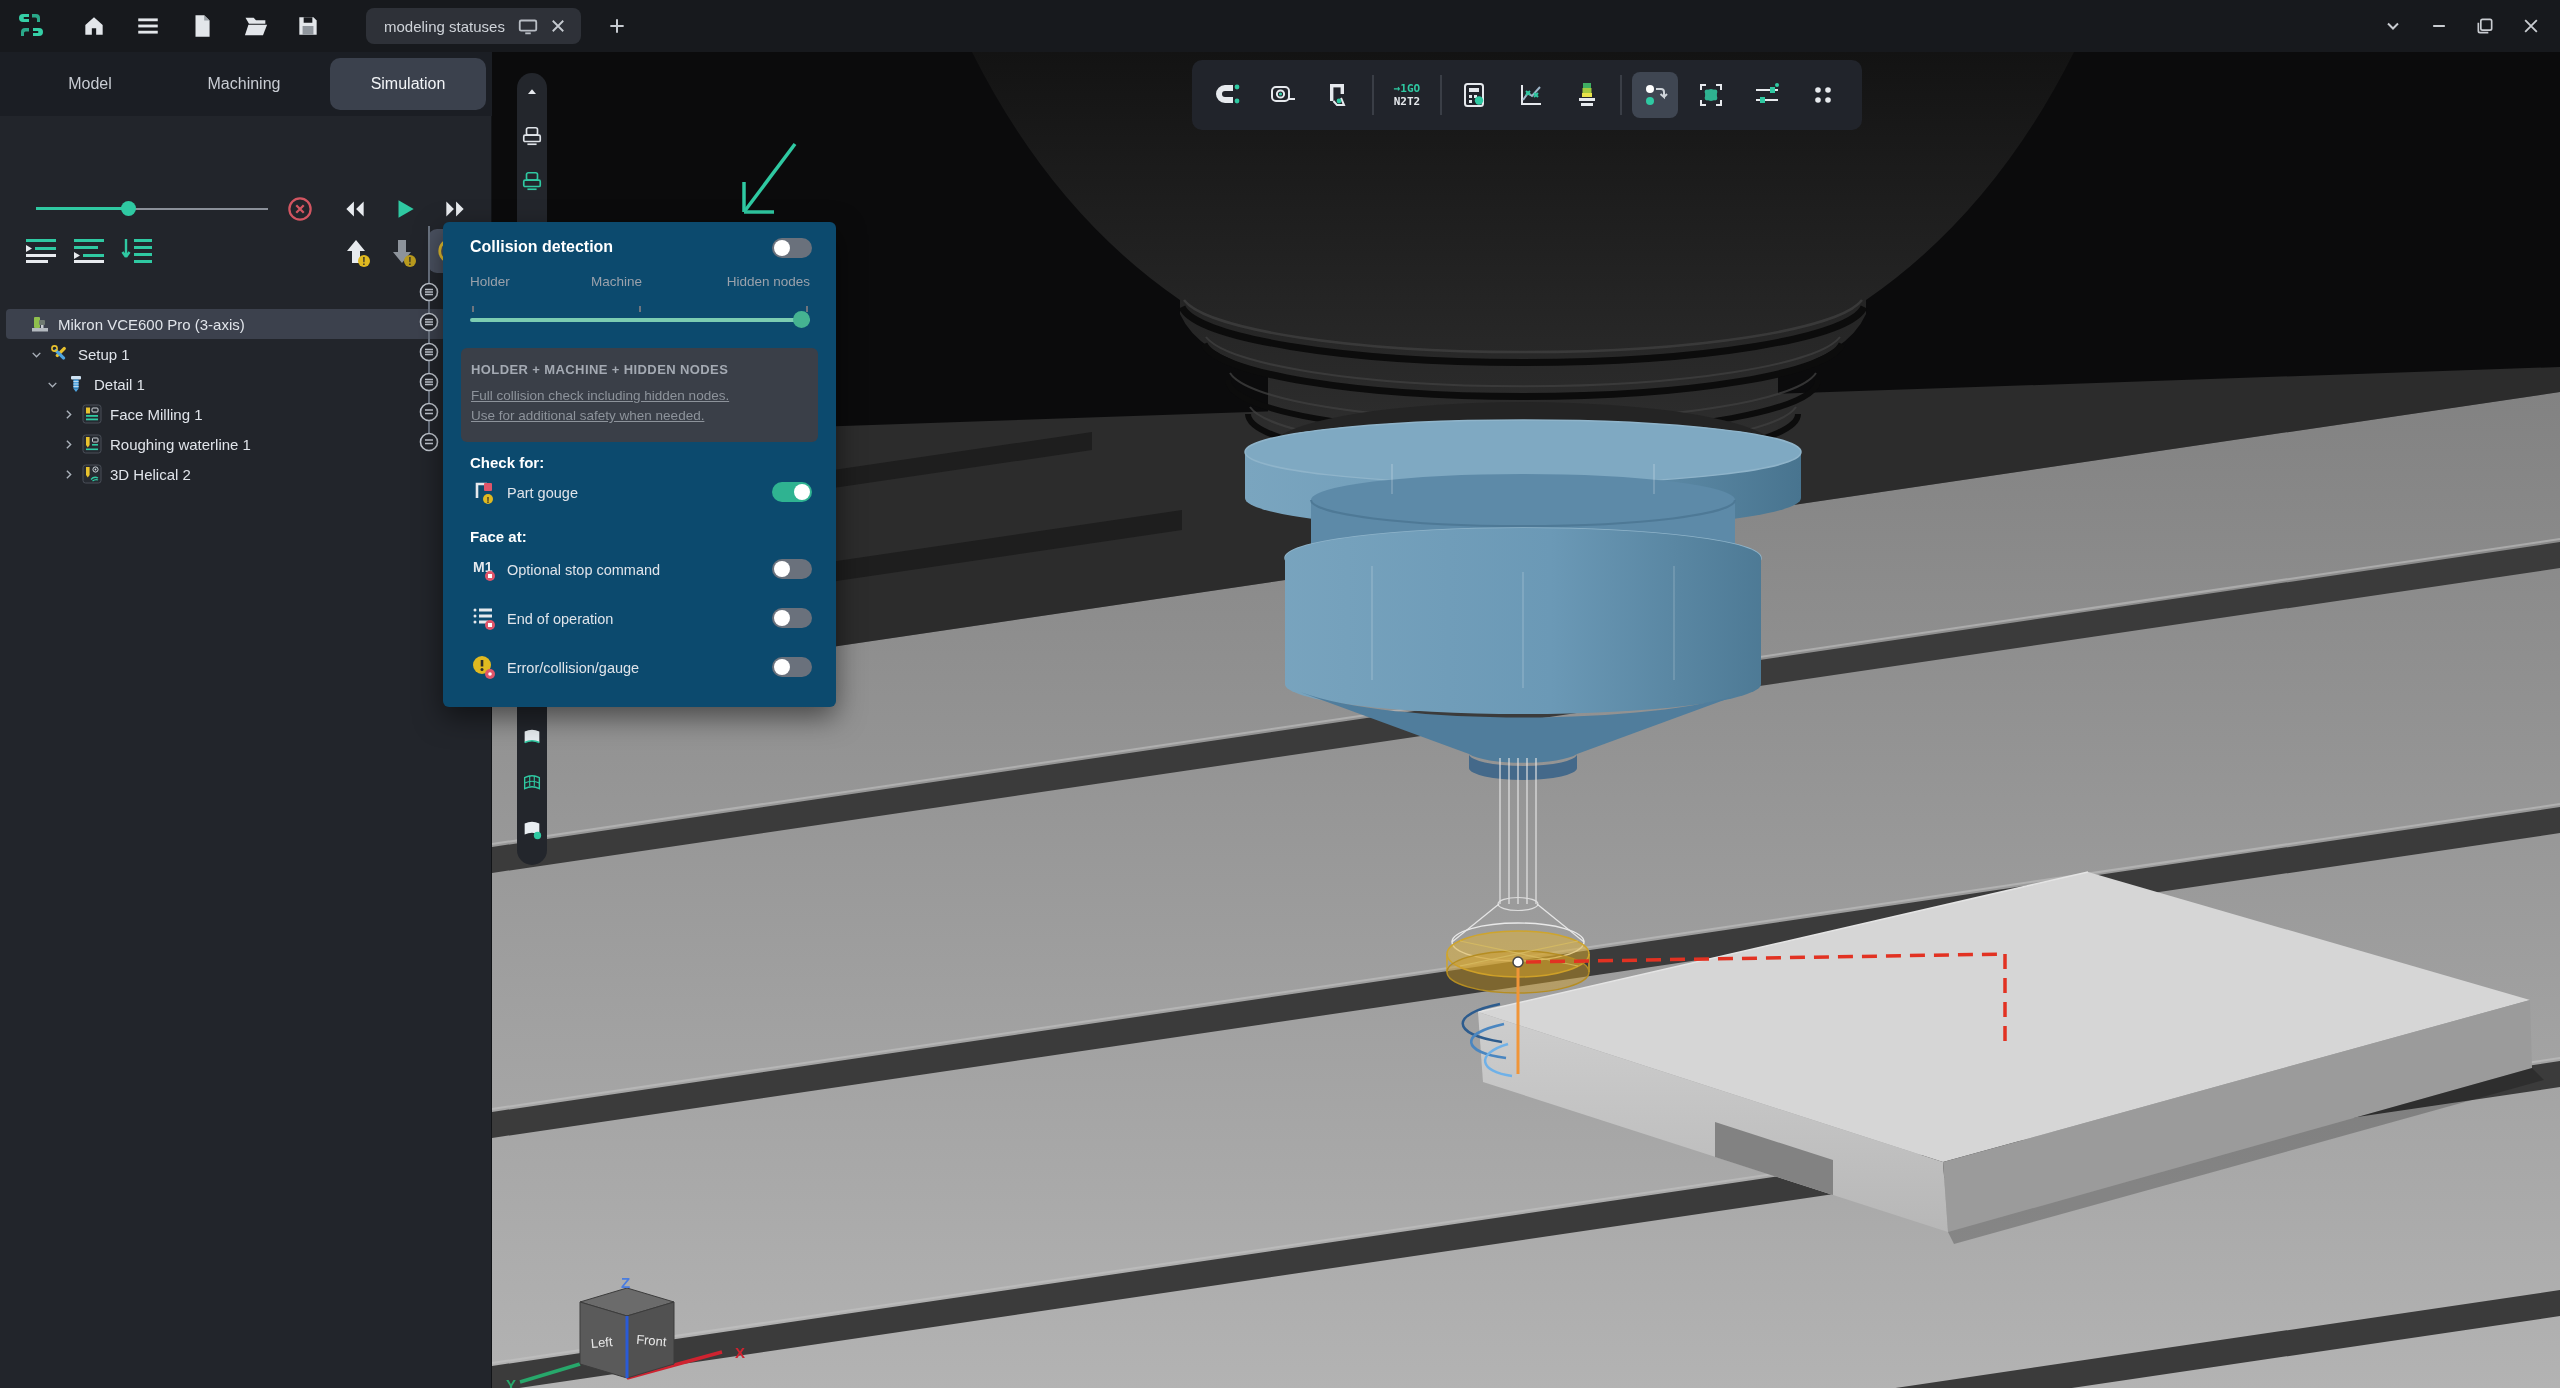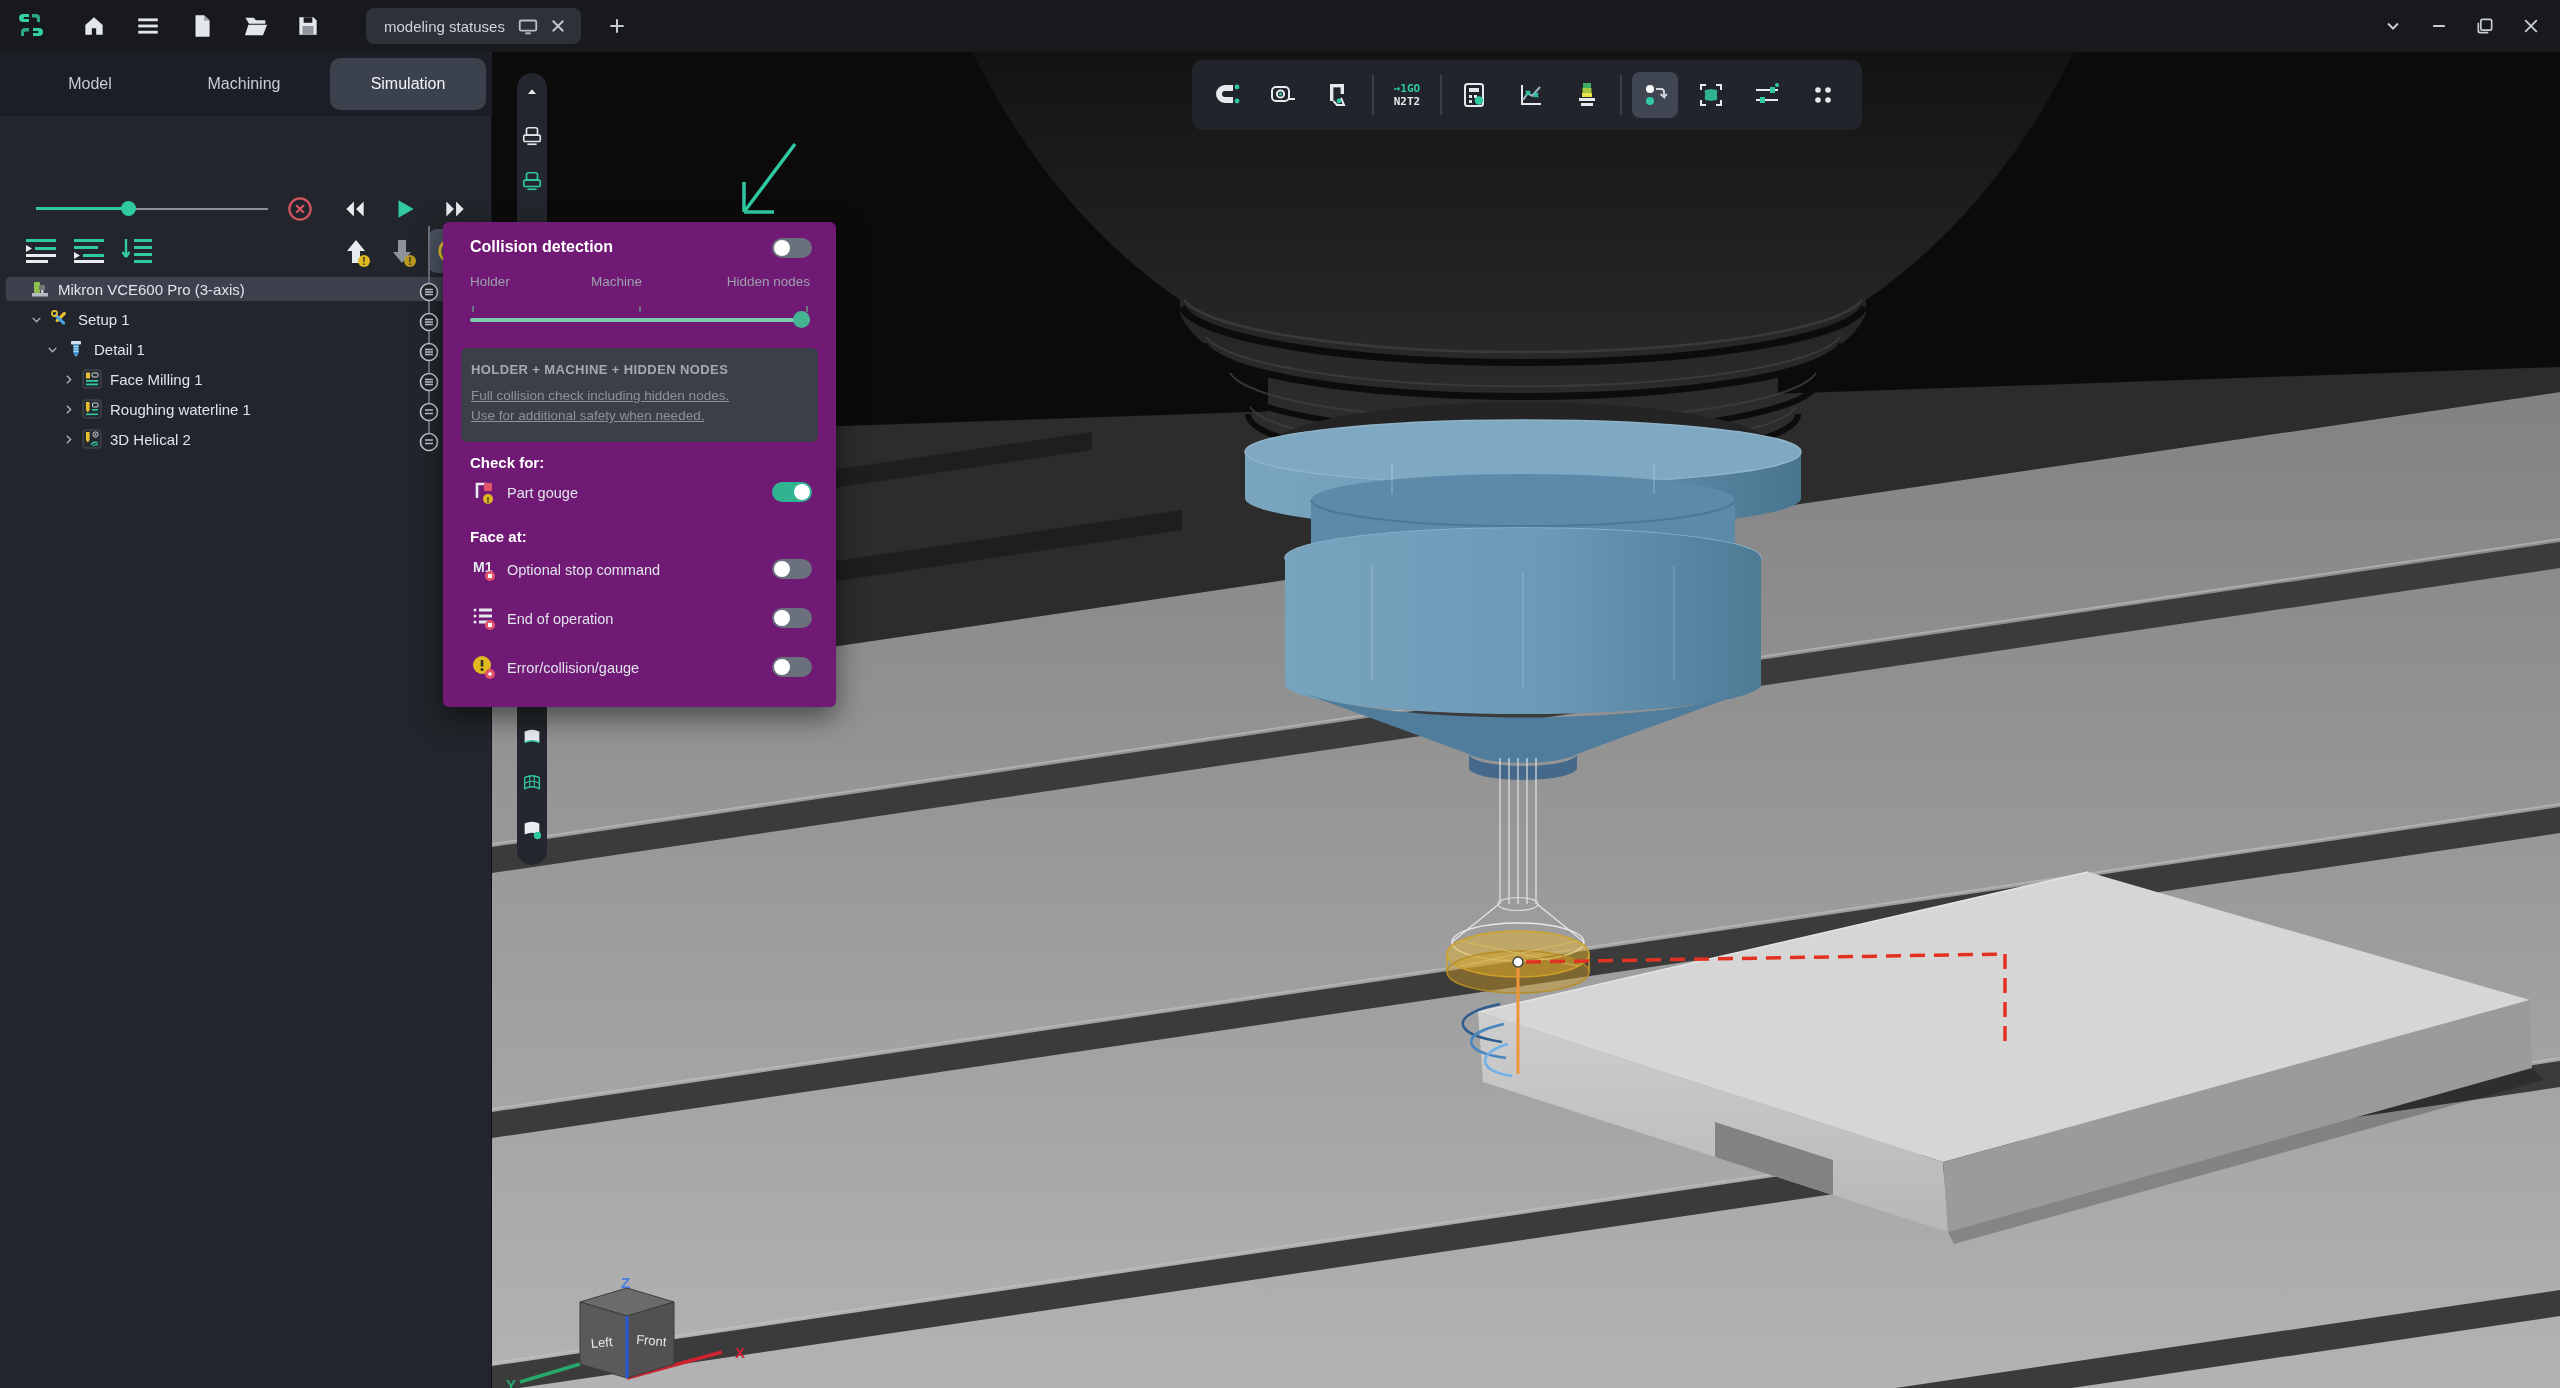--- a/index.html
+++ b/index.html
@@ -32,32 +32,32 @@
   .playback { position:absolute; left:0; top:64px; width:492px; height:160px; }
   .slider-track { position:absolute; left:36px; top:92px; width:232px; height:2px; background:#8b9099; }
   .slider-fill { position:absolute; left:36px; top:91px; width:93px; height:3px; background:#2fc9a2; }
   .slider-knob { position:absolute; left:121px; top:85px; width:15px; height:15px; border-radius:50%; background:#2fc9a2; }
   .pb-btn { position:absolute; width:34px; height:34px; display:flex; align-items:center; justify-content:center; }
   .row2-btn { position:absolute; width:40px; height:36px; display:flex; align-items:center; justify-content:center; }
   .warn-btn { position:absolute; left:428px; top:113px; width:46px; height:44px; background:#4a5160;
     border-radius:9px; display:flex; align-items:center; justify-content:center; }
 
   .tree { position:absolute; left:0; top:160px; width:492px; bottom:0; }
-  .trow { position:absolute; left:0; width:448px; height:24px; display:flex; align-items:center;
-    color:#e0e4ea; font-size:15px; }
+  .trow { position:absolute; left:0; width:448px; height:30px; display:flex; align-items:center;
+    color:#e0e4ea; font-size:15px;margin-top:32px; }
   .trow.sel { background:#3c414d; border-radius:4px; left:6px; width:440px; padding-left:0; }
   .tchev { position:absolute; width:16px; height:16px; display:flex; align-items:center; justify-content:center; }
   .ticon { position:absolute; width:20px; height:20px; display:flex; align-items:center; justify-content:center; }
   .tlabel { position:absolute; white-space:nowrap; }
   .status-col { position:absolute; left:418px; top:0; width:24px; }
   .status-line { position:absolute; left:10px; top:14px; width:2px; height:210px; background:#6a7380; }
   .status-dot { position:absolute; left:0; width:22px; height:22px; }
 
   
-  .popup { position:absolute; left:443px; top:222px; width:393px; height:485px; background:#701a75;
+  .popup { position:absolute; left:443px; top:222px; width:393px; height:485px; background:#0c4a6e;
     border-radius:6px; box-shadow:0 10px 28px rgba(0,0,0,.5); z-index:50; color:#e6e9ed; }
   .pp-title { position:absolute; left:27px; top:16px; font-size:16px; font-weight:bold; color:#fff; }
   .pp-levels { position:absolute; left:0; top:52px; width:393px; font-size:13.5px; color:#9aa1ab; }
   .pp-lv-holder { position:absolute; left:27px; }
   .pp-lv-machine { position:absolute; left:148px; width:80px; text-align:left; }
   .pp-lv-hidden { position:absolute; right:26px; }
   .pp-tick { position:absolute; top:84px; width:2px; height:6px; background:#6e747d; }
   .pp-track { position:absolute; left:27px; top:96px; width:340px; height:4px; border-radius:2px; background:#7ccdb2; }
   .pp-knob { position:absolute; left:350px; top:89px; width:17px; height:17px; border-radius:50%; background:#45b391; }
   .pp-info { position:absolute; left:18px; top:126px; width:357px; height:94px; background:#3a3f48; border-radius:6px; }

